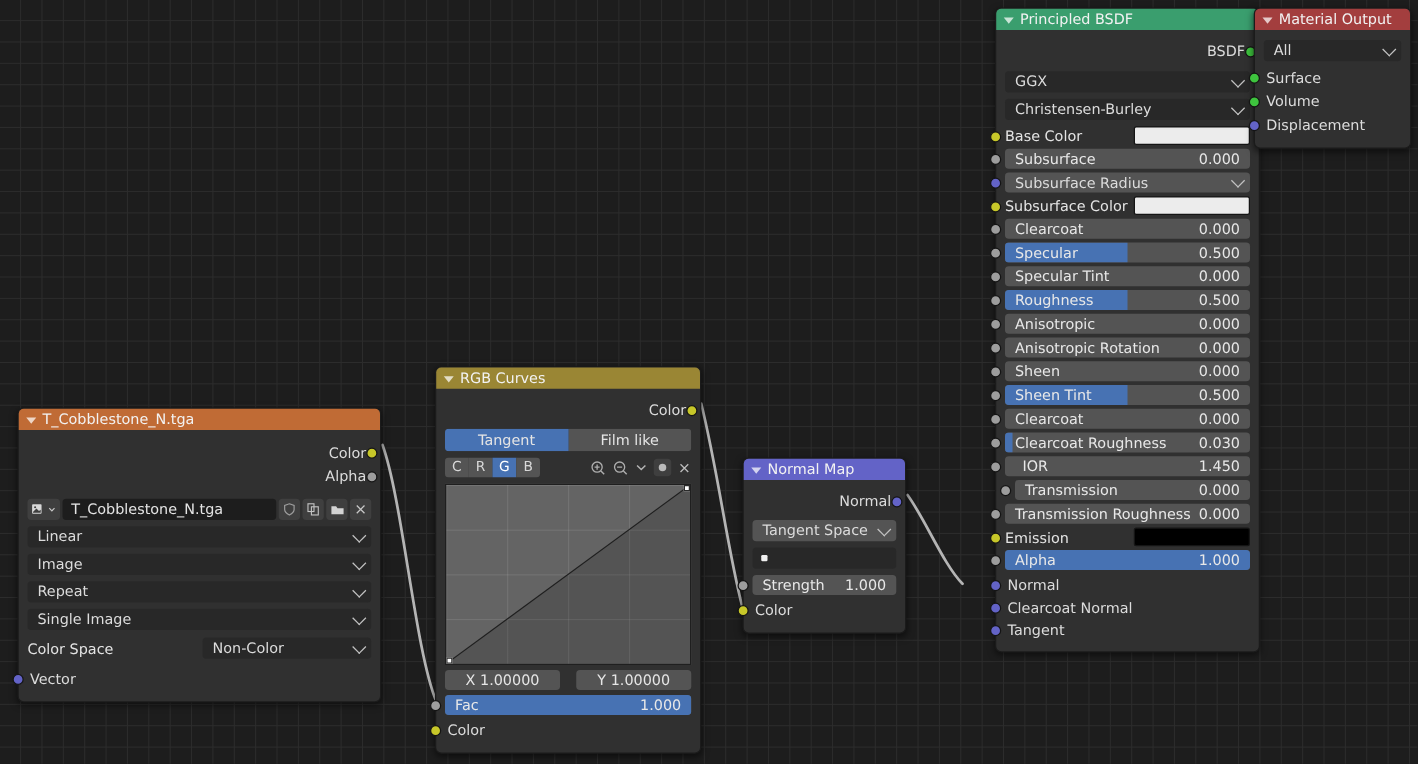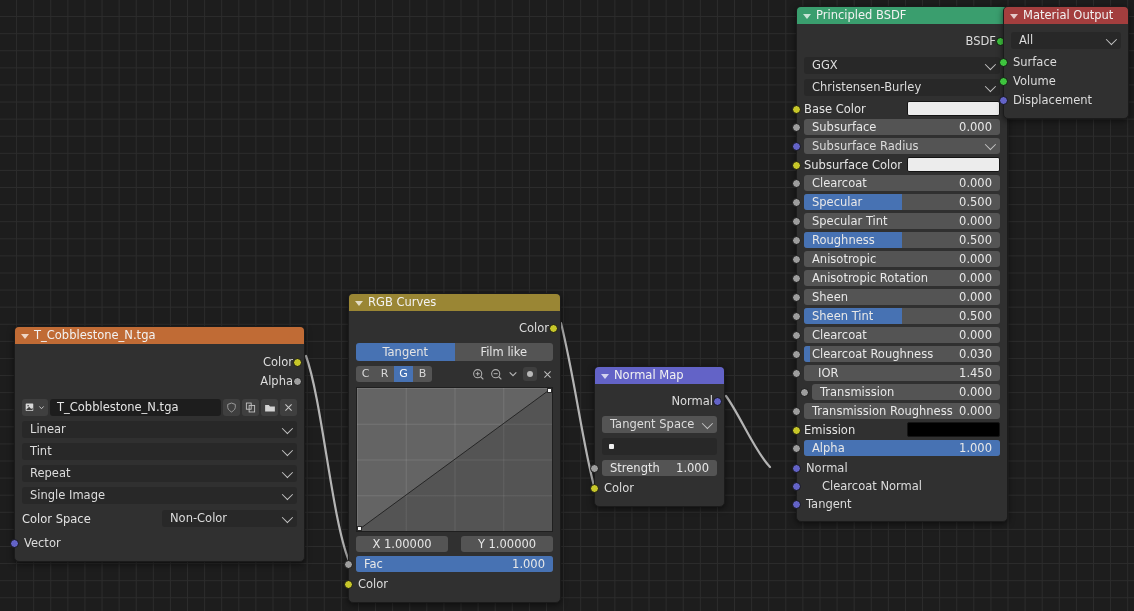--- a/index.html
+++ b/index.html
@@ -204,21 +204,21 @@
       </div>
 
       <div style="margin:5px 7px 0 7px;">
         <div class="drop">
           <span>Linear</span>
           <span class="chev"></span>
         </div>
       </div>
       <div style="margin:5px 7px 0 7px;">
         <div class="drop">
-          <span>Tint</span>
+          <span>Image</span>
           <span class="chev"></span>
         </div>
       </div>
       <div style="margin:5px 7px 0 7px;">
         <div class="drop">
           <span>Repeat</span>
           <span class="chev"></span>
         </div>
       </div>
       <div style="margin:5px 7px 0 7px;">
@@ -544,21 +544,21 @@
         </div>
       </div>
 
       <div class="row" style="margin-top:3px;height:18px;">
         <span class="sock in c-purple" style="top:5px;left:-12px;"></span>
         <div class="row-label in-label" style="height:18px;line-height:18px;">Normal</div>
       </div>
 
       <div class="row" style="height:18px;">
         <span class="sock in c-purple" style="top:5px;left:-12px;"></span>
-        <div class="row-label in-label" style="height:18px;line-height:18px;margin-left:16px;">Clearcoat Normal</div>
+        <div class="row-label in-label" style="height:18px;line-height:18px;">Clearcoat Normal</div>
       </div>
 
       <div class="row" style="height:18px;">
         <span class="sock in c-purple" style="top:5px;left:-12px;"></span>
         <div class="row-label in-label" style="height:18px;line-height:18px;">Tangent</div>
       </div>
 
     </div>
   </div>
 

